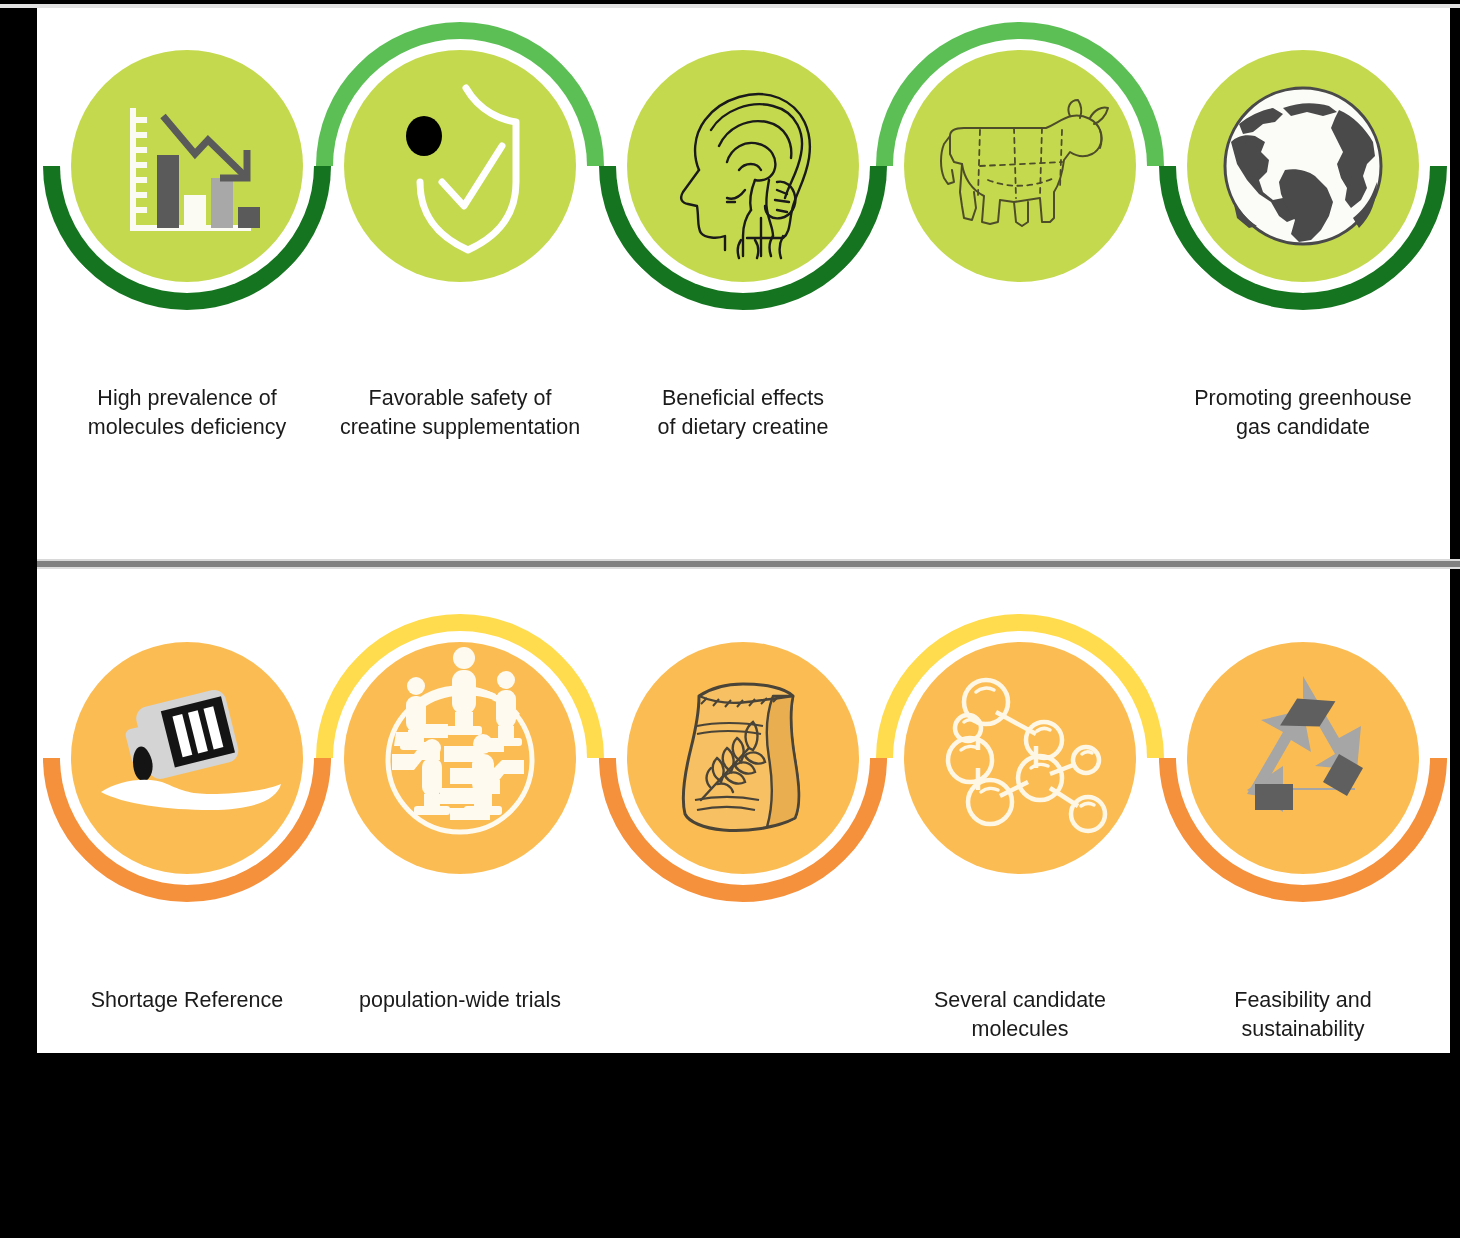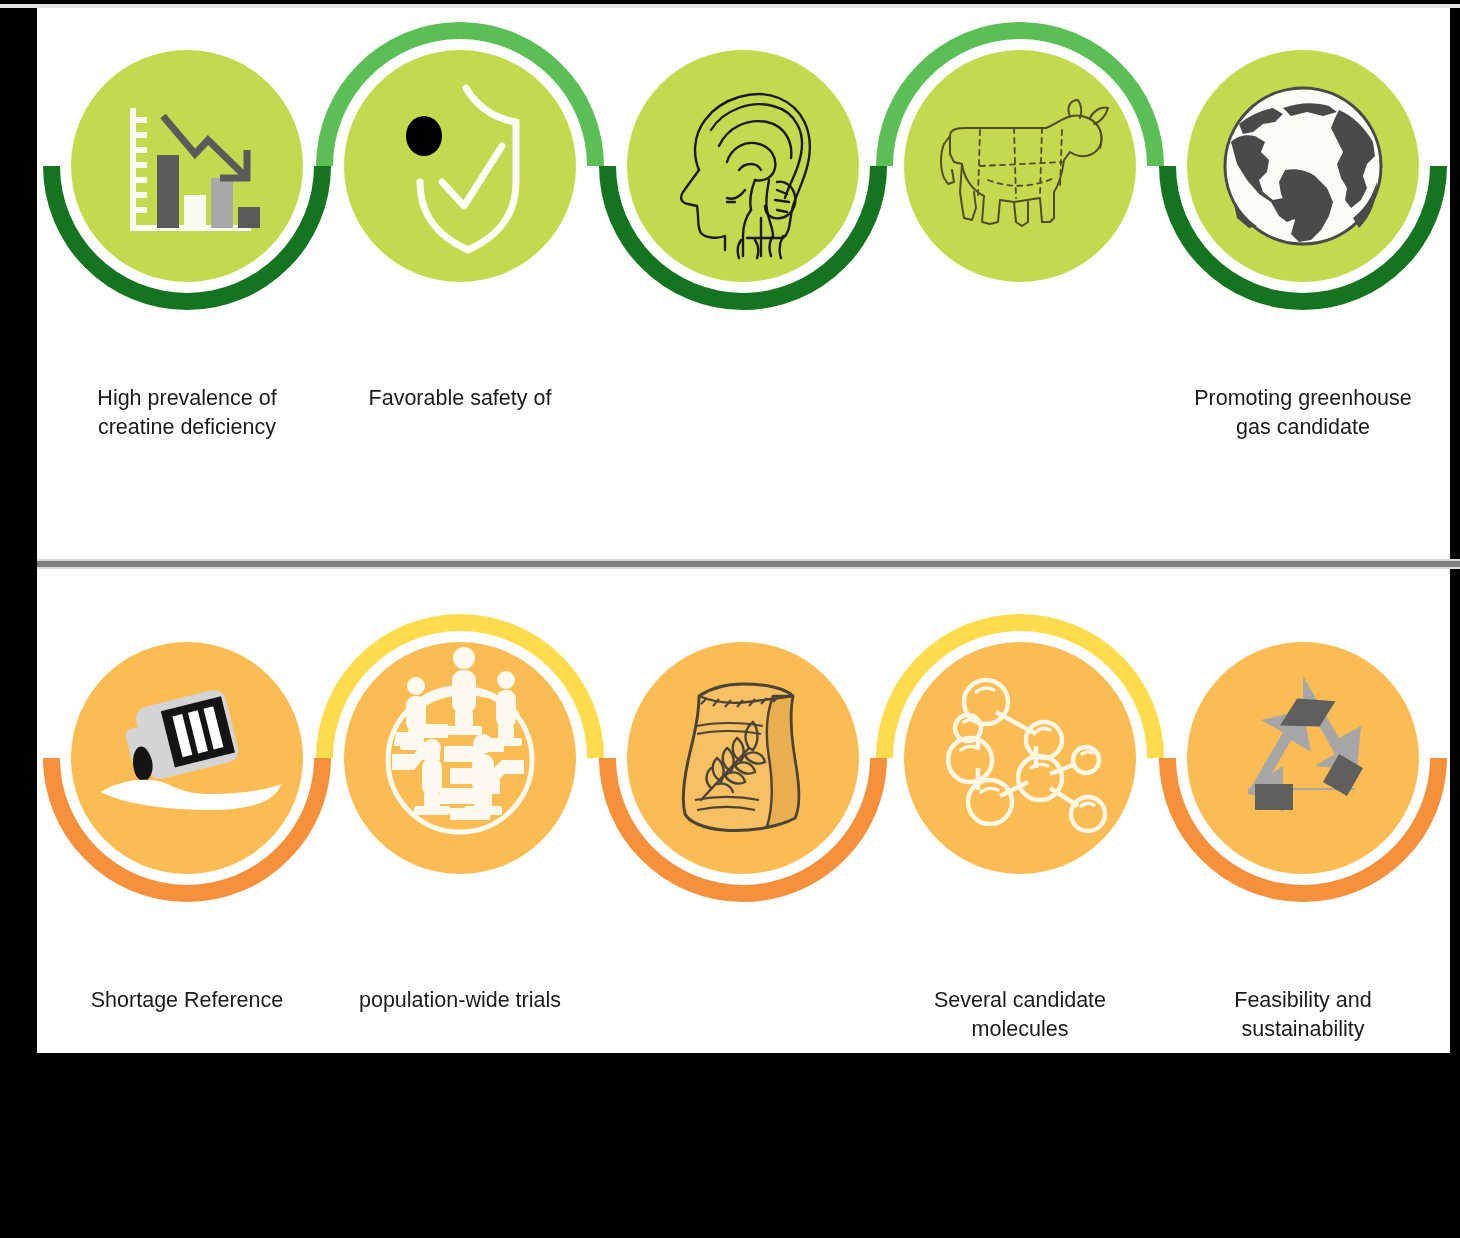--- a/index.html
+++ b/index.html
@@ -72,37 +72,38 @@
             <rect x="167" y="157" width="22" height="21" fill="#5a5a5a"></rect>
             <g stroke="#5a5a5a" stroke-width="7" fill="none" stroke-linejoin="miter">
               <path d="M92 66 L124 104 L137 90 L176 128"></path>
               <path d="M176 100 L176 128 L149 128"></path>
             </g>
           </svg>
         </div>
       </div>
       <div class="caption">
         <span class="ln">High prevalence of</span>
-        <span class="ln">creatine deficiency</span>
+        <span class="ln">molecules deficiency</span>
       </div>
     </div>
 
     <div class="cell" style="left:320px">
       <div class="arc top" style="border-bottom-color:#5bbf55;border-right-color:#5bbf55"></div>
       <div class="disc" style="background:#c5d94f">
         <div class="icon">
           <svg viewBox="0 0 232 232">
             <path d="M122 38 C136 62 158 70 172 72 L172 132 C172 172 146 190 124 200 C102 190 76 172 76 132" fill="none" stroke="#ffffff" stroke-width="7" stroke-linecap="round" stroke-linejoin="round"></path>
             <path d="M98 132 L120 156 L158 96" fill="none" stroke="#ffffff" stroke-width="7" stroke-linecap="round" stroke-linejoin="round"></path>
             <ellipse cx="80" cy="86" rx="18" ry="20" fill="#000000"></ellipse>
           </svg>
         </div>
       </div>
       <div class="caption">
         <span class="ln">Favorable safety of</span>
+        <span class="ln">creatine supplementation</span>
       </div>
     </div>
 
     <div class="cell" style="left:603px">
       <div class="arc bottom" style="border-bottom-color:#14741f;border-right-color:#14741f"></div>
       <div class="disc" style="background:#c5d94f">
         <div class="icon">
           <svg viewBox="0 0 232 232">
             <g fill="none" stroke="#1a1a1a" stroke-width="2.4" stroke-linecap="round" stroke-linejoin="round">
               <path d="M72 120 C66 106 66 86 78 70 C94 48 128 38 152 48 C176 58 186 82 182 108
@@ -119,20 +120,24 @@
               <path d="M150 132 C158 130 166 136 168 146 C170 156 164 166 154 168 C144 170 138 164 138 156"></path>
               <path d="M150 140 L160 144 M148 150 L162 152 M150 160 L160 162"></path>
               <path d="M124 160 C118 168 116 176 116 186 L116 206"></path>
               <path d="M134 168 L134 206"></path>
               <path d="M100 152 L108 152"></path>
               <path d="M114 190 C110 196 110 202 112 208 M128 190 C132 196 132 202 130 208"></path>
               <path d="M146 186 C142 192 142 200 144 206 M156 186 C152 194 152 202 154 208"></path>
             </g>
           </svg>
         </div>
+      </div>
+      <div class="caption">
+        <span class="ln">Beneficial effects</span>
+        <span class="ln">of dietary creatine</span>
       </div>
     </div>
 
     <div class="cell" style="left:880px">
       <div class="arc top" style="border-bottom-color:#5bbf55;border-right-color:#5bbf55"></div>
       <div class="disc" style="background:#c5d94f">
         <div class="icon">
           <svg viewBox="0 0 232 232">
             <g fill="none" stroke="#4d4d2a" stroke-width="2" stroke-linecap="round" stroke-linejoin="round">
               <path d="M46 86 C46 80 52 78 60 78 L142 78 C152 74 158 68 168 66

